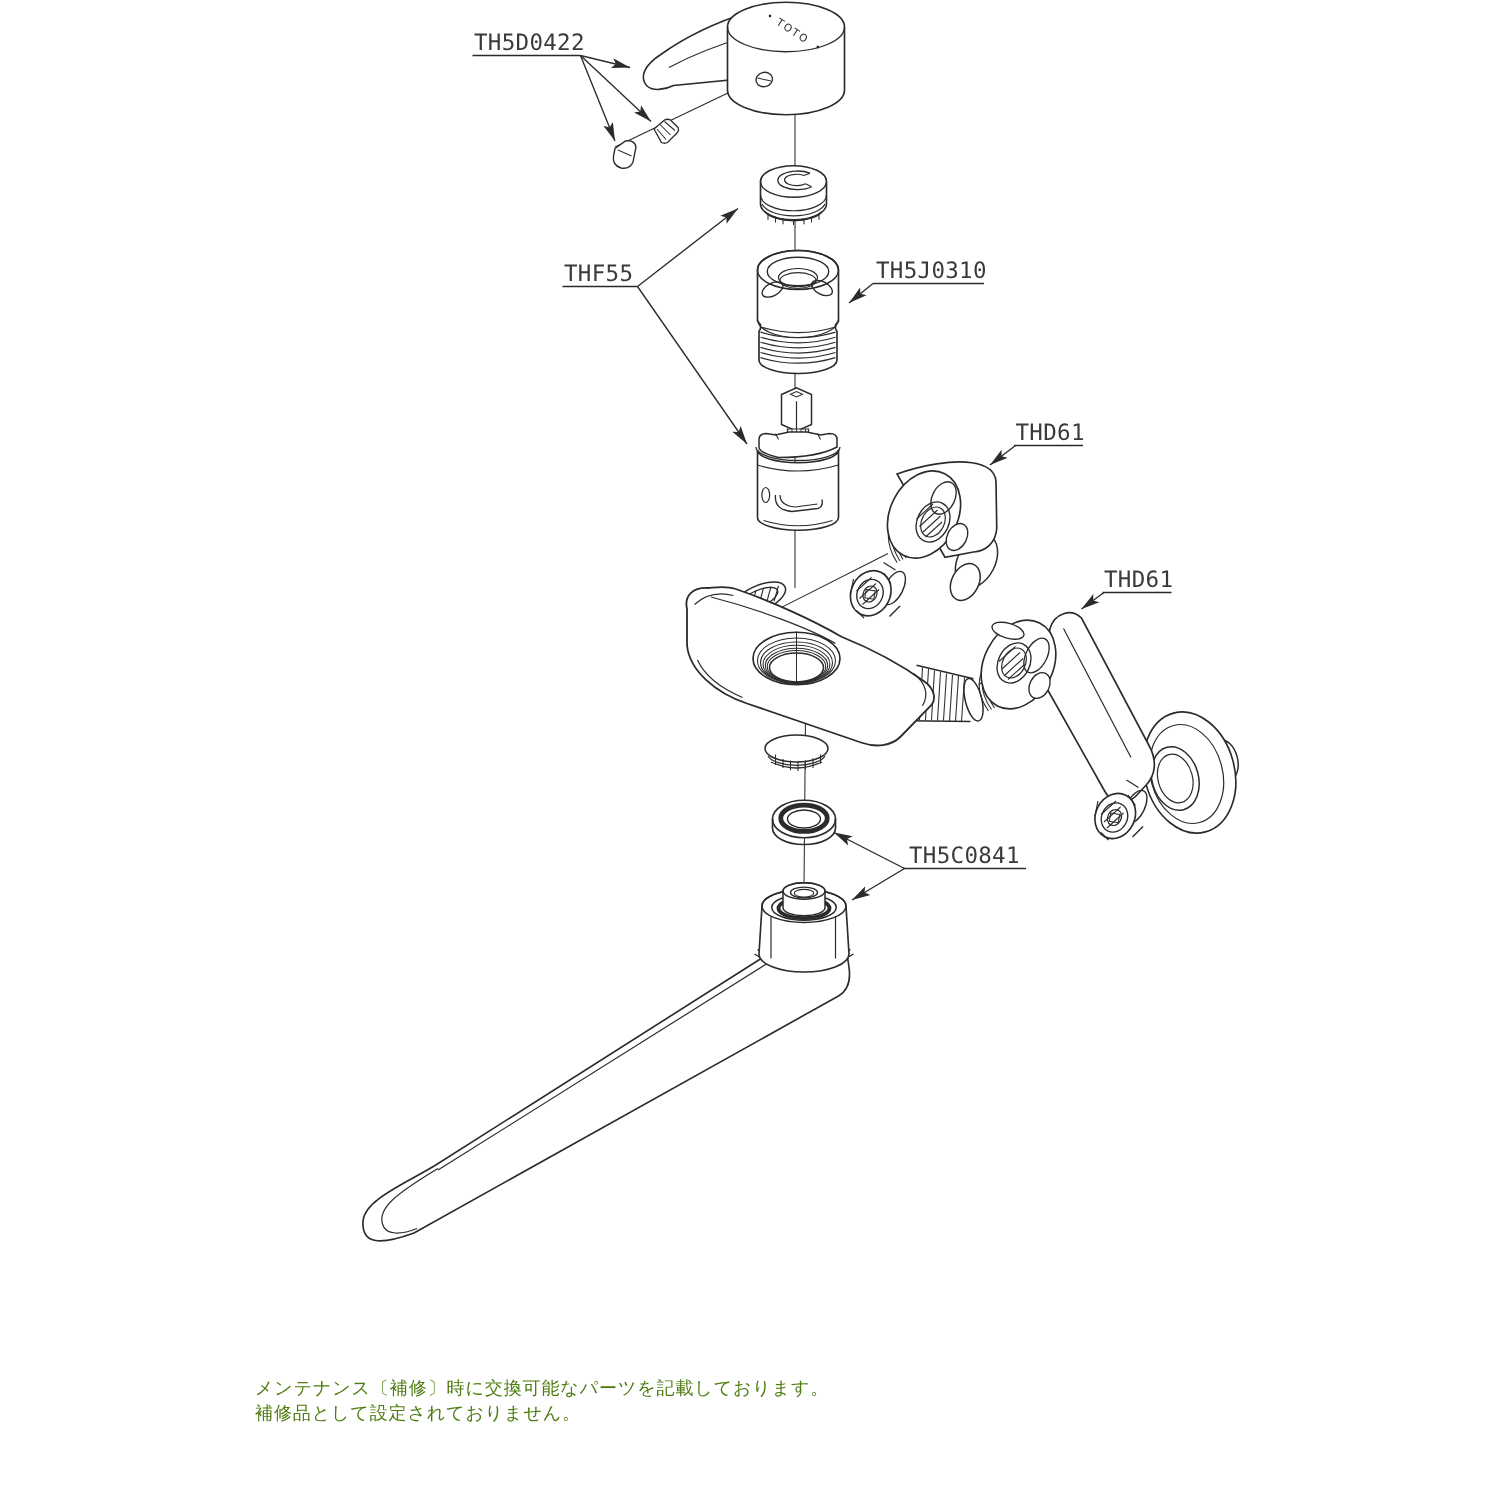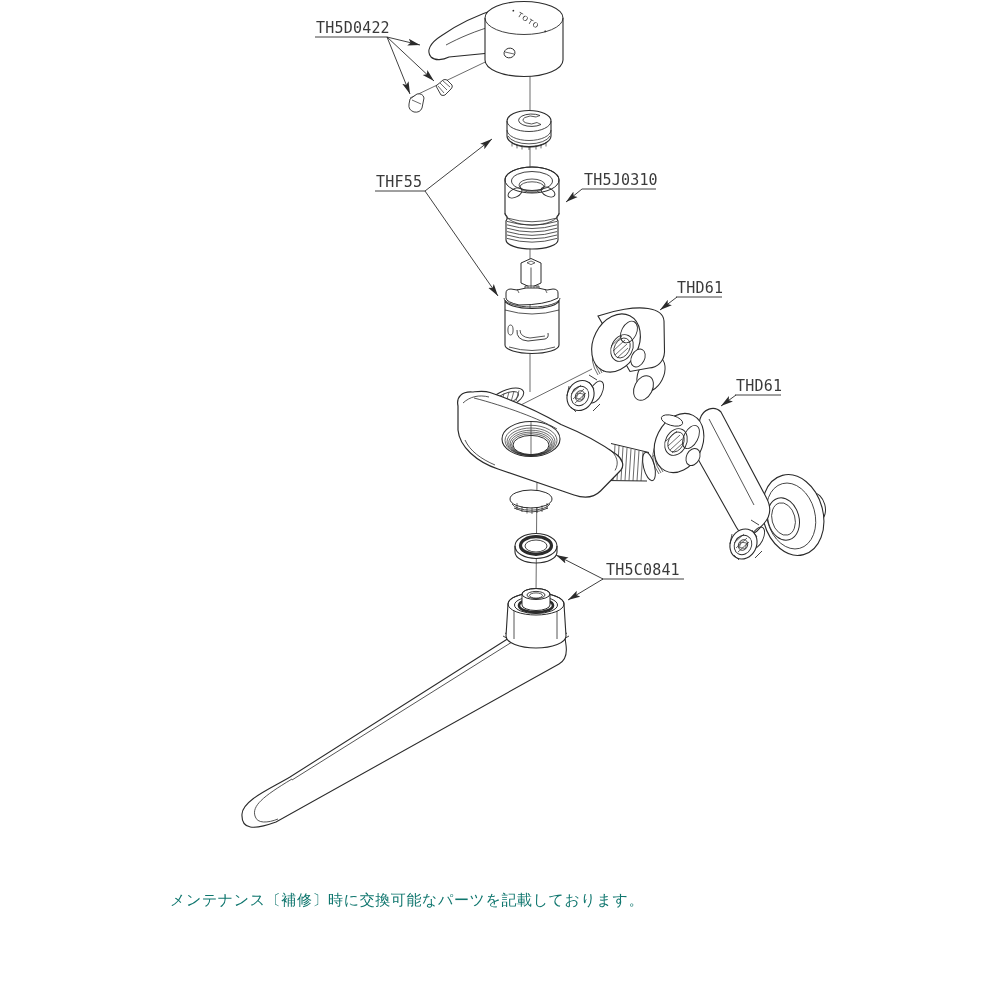--- a/index.html
+++ b/index.html
@@ -1,20 +1,20 @@
 <!DOCTYPE html>
 <html><head>
 <meta charset="utf-8">
 <style>
   html,body{margin:0;padding:0;background:#ffffff;}
   #stage{position:relative;width:1000px;height:1000px;background:#ffffff;overflow:hidden;
          font-family:"DejaVu Sans",sans-serif;}
   #drawing{position:absolute;left:0;top:0;}
   .part-label{font-family:"DejaVu Sans Mono","Liberation Mono",monospace;font-size:15px;fill:#3a3a3a;letter-spacing:0.2px;}
-  #footnote{position:absolute;left:170px;top:892px;color:#0f766e;font-size:15px;
+  #footnote{position:absolute;left:170px;top:917px;color:#4d7c0f;font-size:12px;
             line-height:16.5px;letter-spacing:0.6px;white-space:nowrap;}
 </style>
 </head>
 <body>
 
 <div id="stage">
 <svg id="drawing" width="1000" height="1000" viewBox="0 0 1000 1000">
   <defs>
     <marker id="arw" markerWidth="13" markerHeight="8" refX="12.3" refY="4" orient="auto" markerUnits="userSpaceOnUse">
       <path d="M0,0.6 L12.3,4 L0,7.4 L2.6,4 Z" fill="#2b2b2b"></path>
@@ -343,14 +343,15 @@
     <text class="part-label" x="376" y="187">THF55</text>
     <text class="part-label" x="584" y="185">TH5J0310</text>
     <text class="part-label" x="677" y="293">THD61</text>
     <text class="part-label" x="736" y="391">THD61</text>
     <text class="part-label" x="606" y="575">TH5C0841</text>
   </g>
 </svg>
 
 <div id="footnote">
   <div>メンテナンス〔補修〕時に交換可能なパーツを記載しております。</div>
+  <div>補修品として設定されておりません。</div>
 </div>
 </div>
 
 </body></html>

